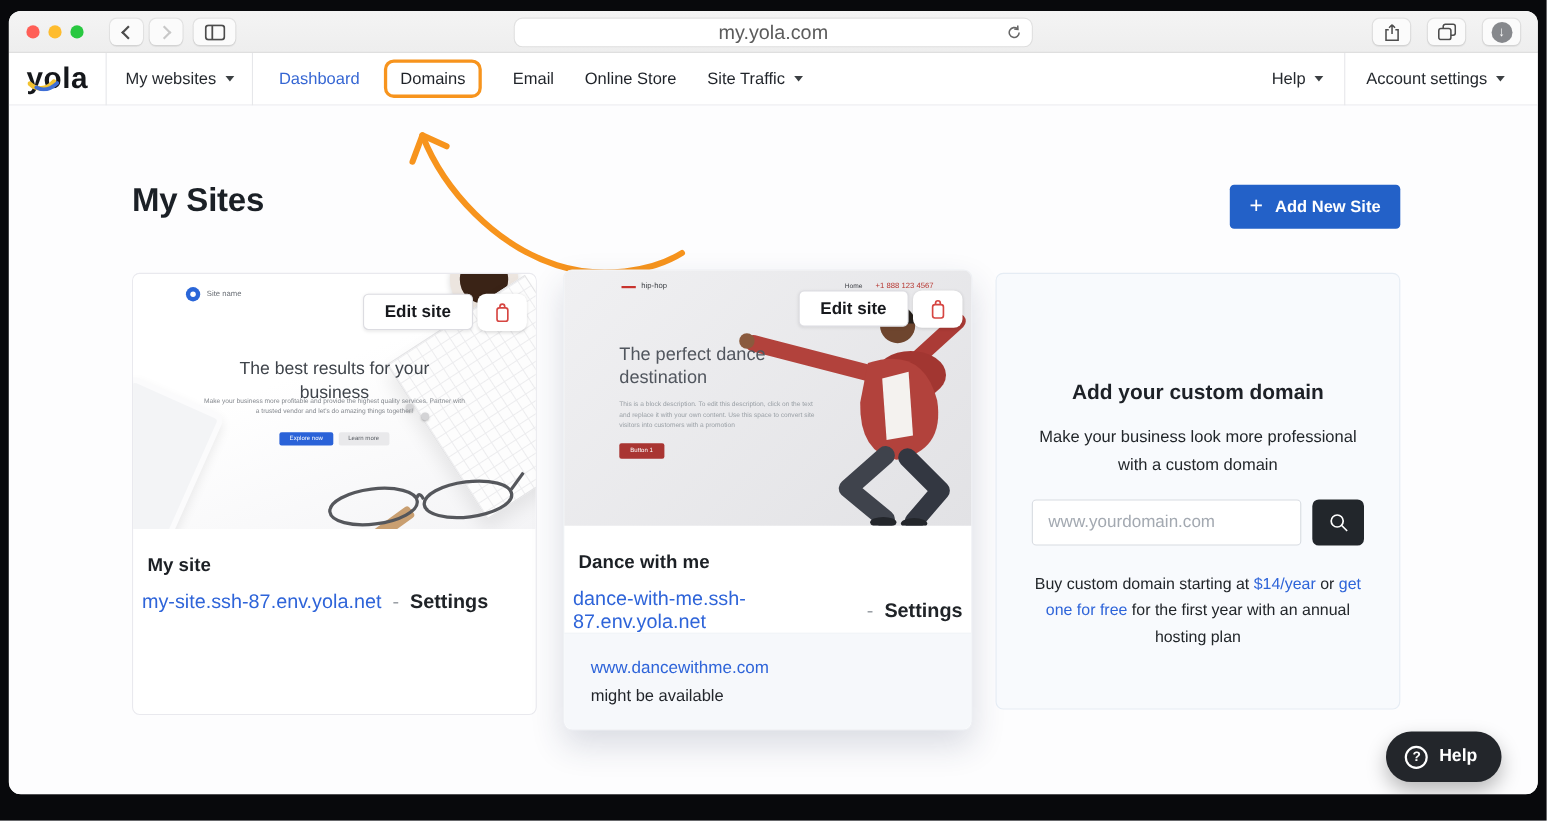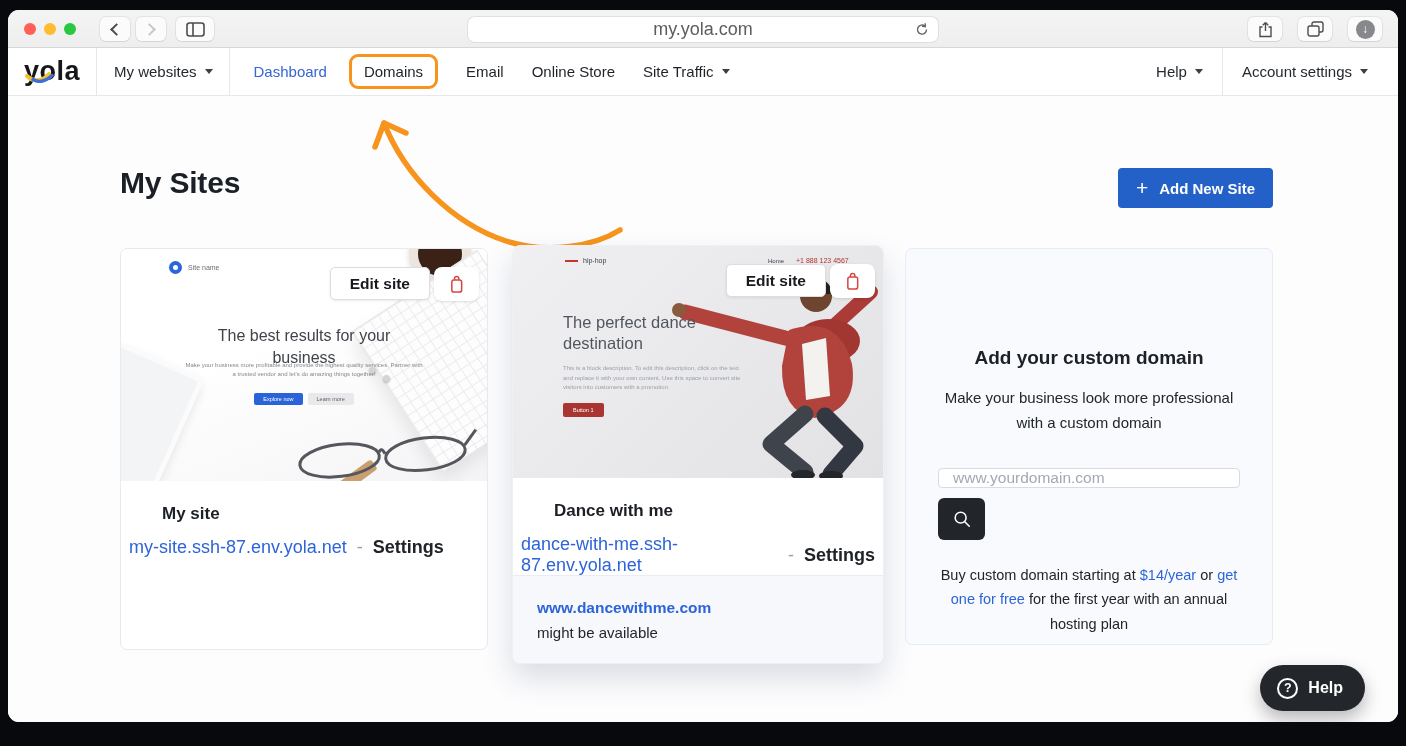--- a/index.html
+++ b/index.html
@@ -118,39 +118,39 @@
   
   .edit-overlay { position:absolute; top:18px; right:8px; display:flex; gap:4px; }
   .edit-btn { background:#fff; border:1px solid #dcdce1; border-radius:5px; height:33px; padding:12px 19px;
               display:flex; align-items:center; font-size:15.5px; font-weight:700; color:#17191d;
               box-shadow:0 1px 3px rgba(0,0,0,.08); cursor:pointer; }
   .trash-btn { background:#fff; border-radius:8px; width:45px; height:34px; display:flex;
                align-items:center; justify-content:center; box-shadow:0 1px 3px rgba(0,0,0,.12);
                cursor:pointer; }
 
   
-  .site-name { font-size:17px; font-weight:700; color:#1c2025; margin:23px 41px 13px; }
+  .site-name { font-size:17px; font-weight:700; color:#1c2025; margin:23px 13px 13px; }
   .site-row { margin:0 8px; display:flex; align-items:center; gap:10px; font-size:18px; }
   .site-url { color:#2e64d9; cursor:pointer; }
   .dash-sep { color:#9ba0a6; }
   .settings-link { font-weight:700; color:#202428; cursor:pointer; }
 
   
   .offer { position:absolute; left:0; right:0; bottom:0; height:88px; background:#f6f8fb;
            border-top:1px solid #e9edf2; border-radius:0 0 8px 8px; display:flex; align-items:center;
            justify-content:space-between; padding:0 24px; }
-  .offer-domain { font-weight:700; color:#2e64d9; font-size:15.5px; margin-bottom:7px; cursor:pointer; }
+  .offer-domain { font-weight:400; color:#2e64d9; font-size:15.5px; margin-bottom:7px; cursor:pointer; }
   .offer-note { font-size:15px; color:#23262b; }
   .buy-btn { background:#2361c8; color:#fff; font-weight:700; font-size:15px; border-radius:6px;
              padding:14px 23px; cursor:pointer; }
 
   
   .cd-title { font-size:19px; font-weight:700; color:#1d2127; margin-top:98px; }
   .cd-sub { font-size:15px; margin:17px 36px 0; line-height:1.65; color:#22262a; }
-  .cd-row { margin:32px 32px 0; display:flex; gap:10px;flex-direction:column; }
+  .cd-row { margin:18px 32px 0; display:flex; gap:10px; }
   .cd-input { flex:1; height:42px; border:1px solid #d8dce2; border-radius:4px; padding:0 14px;
               font-size:15.5px; color:#3c4046; background:#fff; outline:none;
               font-family:"Liberation Sans","DejaVu Sans",sans-serif; }
   .cd-input::placeholder { color:#a3a9b1; }
   .cd-search { width:47px; height:42px; background:#22262b; border-radius:6px; display:flex;
                align-items:center; justify-content:center; cursor:pointer; flex:none; }
   .cd-note { margin:23px 30px 0; font-size:14.5px; line-height:1.7; color:#22262a; }
   .cd-link { color:#2e64d9; cursor:pointer; }
 
   

